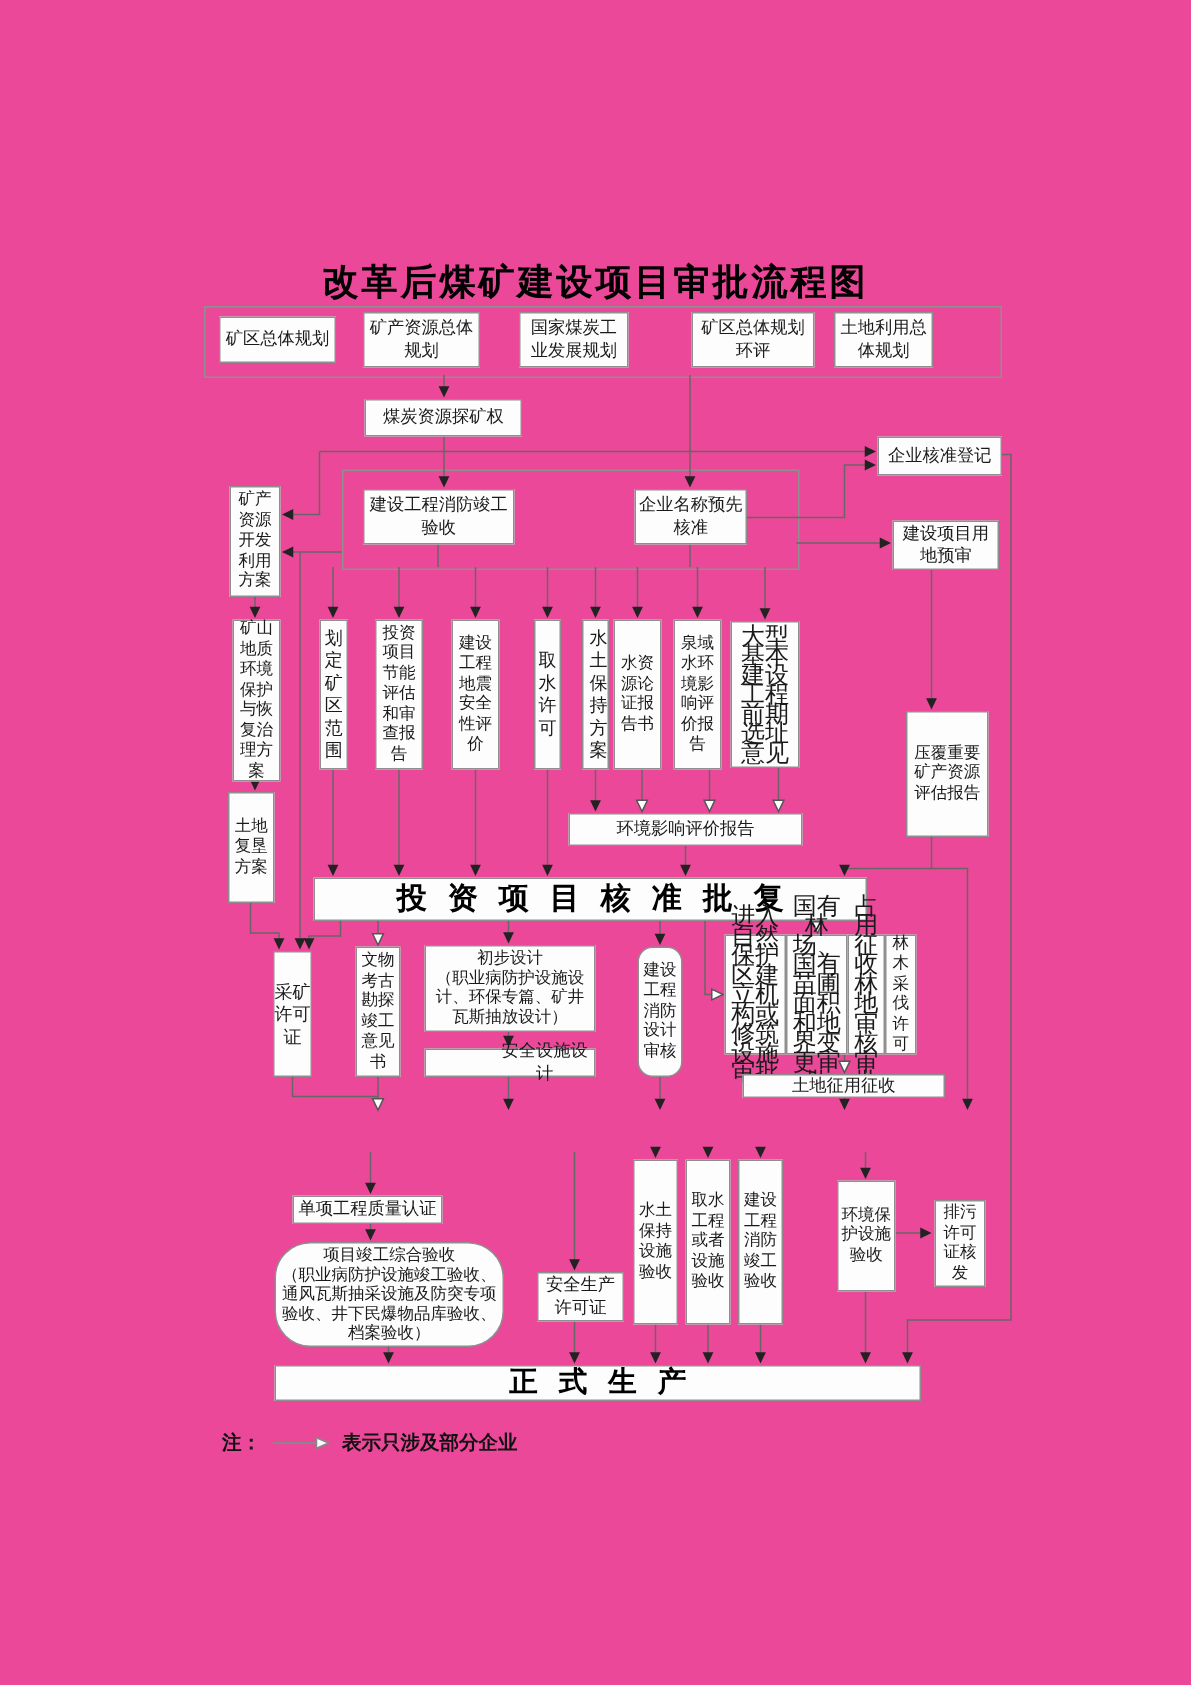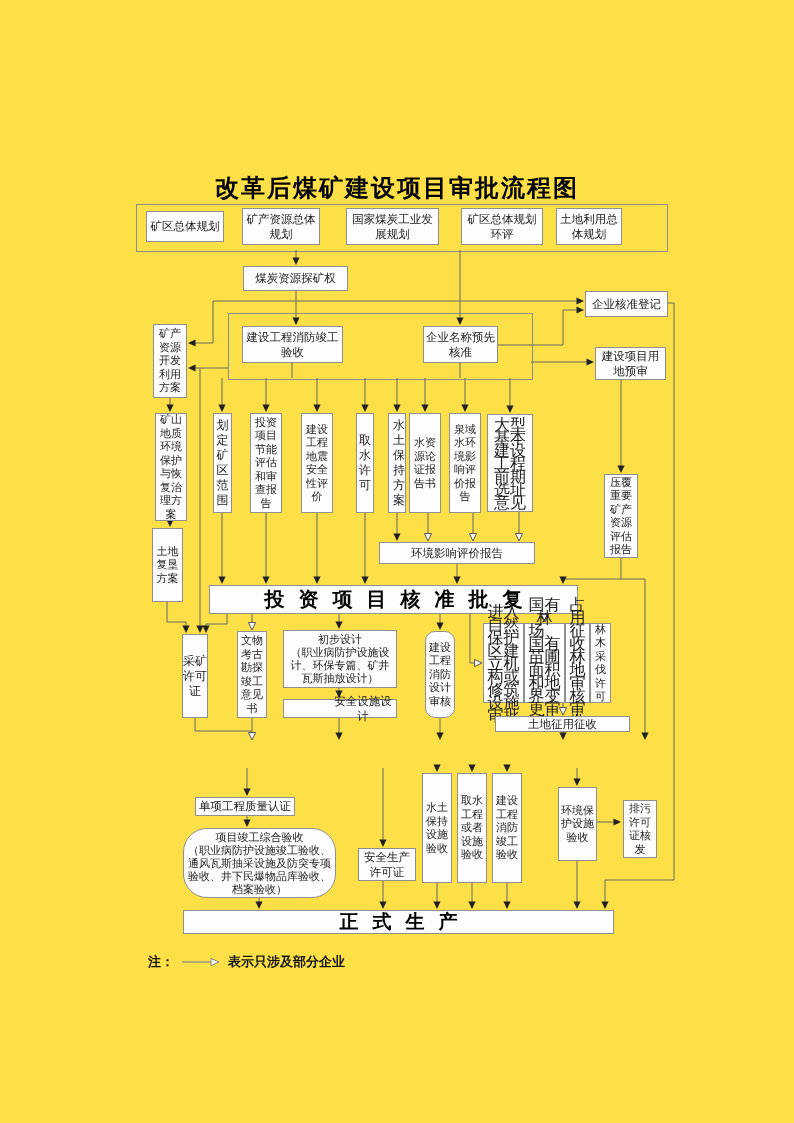--- a/index.html
+++ b/index.html
@@ -1,17 +1,17 @@
 <!DOCTYPE html>
 <html><head>
 <meta charset="utf-8">
 <style>
   html,body{margin:0;padding:0;background:#ffffff;}
   #canvas{
-    position:relative;width:794px;height:1123px;margin:0 auto;background:#fde047;
+    position:relative;width:794px;height:1123px;margin:0 auto;background:#ec4899;
     font-family:"Liberation Sans","DejaVu Sans",sans-serif;color:#111;overflow:hidden;
   }
   .title{
     position:absolute;left:0;top:172px;width:100%;text-align:center;
     font-size:24px;font-weight:bold;letter-spacing:2px;color:#000;
   }
   .container-box{position:absolute;border:1px solid #8f8f8f;z-index:1;}
   #edges{position:absolute;left:0;top:0;z-index:2;}
   .node{
     position:absolute;border:1px solid #8f8f8f;background:#fdfdfd;z-index:3;
@@ -290,40 +290,40 @@
         <line x1="0" y1="5" x2="29" y2="5" stroke="#888" stroke-width="1.2"></line>
         <polygon points="29,1.5 37,5 29,8.5" fill="#fdfdfd" stroke="#888" stroke-width="1"></polygon>
       </svg>
     </span>
     <span>表示只涉及部分企业</span>
   </div>
 <div class="container-box" style="left: 136px; top: 204px; width: 530px; height: 46px;"></div>
     <div class="container-box" style="left: 228px; top: 313px; width: 303px; height: 65px;"></div>
     <div class="node h2" style="left: 146px; top: 211px; width: 78px; height: 31px;">矿区总体规划</div>
     <div class="node h2" style="left: 242px; top: 208px; width: 78px; height: 37px;">矿产资源总体规划</div>
-    <div class="node h2" style="left: 346px; top: 208px; width: 93px; height: 37px; font-family: Liberation Serif, serif;">国家煤炭工业发展规划</div>
+    <div class="node h2" style="left: 346px; top: 208px; width: 73px; height: 37px; font-family: Liberation Serif, serif;">国家煤炭工业发展规划</div>
     <div class="node h2" style="left: 461px; top: 208px; width: 82px; height: 37px;">矿区总体规划环评</div>
     <div class="node h2" style="left: 556px; top: 208px; width: 66px; height: 37px;">土地利用总体规划</div>
     <div class="node h2" style="left: 243px; top: 266px; width: 105px; height: 25px;">煤炭资源探矿权</div>
     <div class="node h2" style="left: 585px; top: 291px; width: 83px; height: 26px;">企业核准登记</div>
     <div class="node h2" style="left: 242px; top: 326px; width: 101px; height: 37px;">建设工程消防竣工验收</div>
     <div class="node h2" style="left: 423px; top: 326px; width: 75px; height: 37px;">企业名称预先核准</div>
     <div class="node h2" style="left: 595px; top: 347px; width: 71px; height: 33px;">建设项目用地预审</div>
     <div class="node v2" style="left: 153px; top: 324px; width: 34px; height: 74px;">矿产资源开发利用方案</div>
     <div class="node v2" style="left: 155px; top: 413px; width: 32px; height: 108px;">矿山地质环境保护与恢复治理方案</div>
     <div class="node v2" style="left: 152px; top: 528px; width: 31px; height: 74px;">土地复垦方案</div>
     <div class="node v1" style="left: 213px; top: 413px; width: 19px; height: 100px; font-family: Liberation Serif, serif;">划定矿区范围</div>
     <div class="node v2" style="left: 250px; top: 413px; width: 32px; height: 100px;">投资项目节能评估和审查报告</div>
     <div class="node v2" style="left: 301px; top: 413px; width: 32px; height: 100px;">建设工程地震安全性评价</div>
     <div class="node v1" style="left: 356px; top: 413px; width: 18px; height: 100px;">取水许可</div>
     <div class="node v1" style="left: 388px; top: 413px; width: 18px; height: 100px; text-align: right;">水土保持方案</div>
     <div class="node v2" style="left: 409px; top: 413px; width: 32px; height: 100px;">水资源论证报告书</div>
     <div class="node v2" style="left: 449px; top: 413px; width: 32px; height: 100px;">泉域水环境影响评价报告</div>
     <div class="node v3" style="left: 487px; top: 414px; width: 46px; height: 98px;">大型基本建设工程前期选址意见</div>
-    <div class="node v2" style="left: 604px; top: 474px; width: 34px; height: 84px;">压覆重要矿产资源评估报告</div>
+    <div class="node v2" style="left: 604px; top: 474px; width: 55px; height: 84px;">压覆重要矿产资源评估报告</div>
     <div class="node h2" style="left: 379px; top: 542px; width: 156px; height: 22px;">环境影响评价报告</div>
     <div class="node banner" style="left: 209px; top: 585px; width: 369px; height: 29px;">投资项目核准批复</div>
     <div class="node v1" style="left: 182px; top: 634px; width: 26px; height: 84px;">采矿许可证</div>
     <div class="node v2" style="left: 237px; top: 631px; width: 30px; height: 87px;">文物考古勘探竣工意见书</div>
     <div class="node small" style="left: 283px; top: 630px; width: 114px; height: 58px;">初步设计
 （职业病防护设施设计、环保专篇、矿井瓦斯抽放设计）</div>
     <div class="node h2" style="left: 283px; top: 699px; width: 114px; height: 19px; padding-left: 48px;">安全设施设计</div>
     <div class="node v2" style="left: 425px; top: 631px; width: 30px; height: 87px; border-radius: 10px;">建设工程消防设计审核</div>
     <div class="node v3" style="left: 483px; top: 623px; width: 41px; height: 80px;">进入自然保护区建立机构或修筑设施审批</div>
     <div class="node v3" style="left: 524px; top: 623px; width: 41px; height: 80px;">国有林场、国有苗圃面积和地界变更审批</div>

